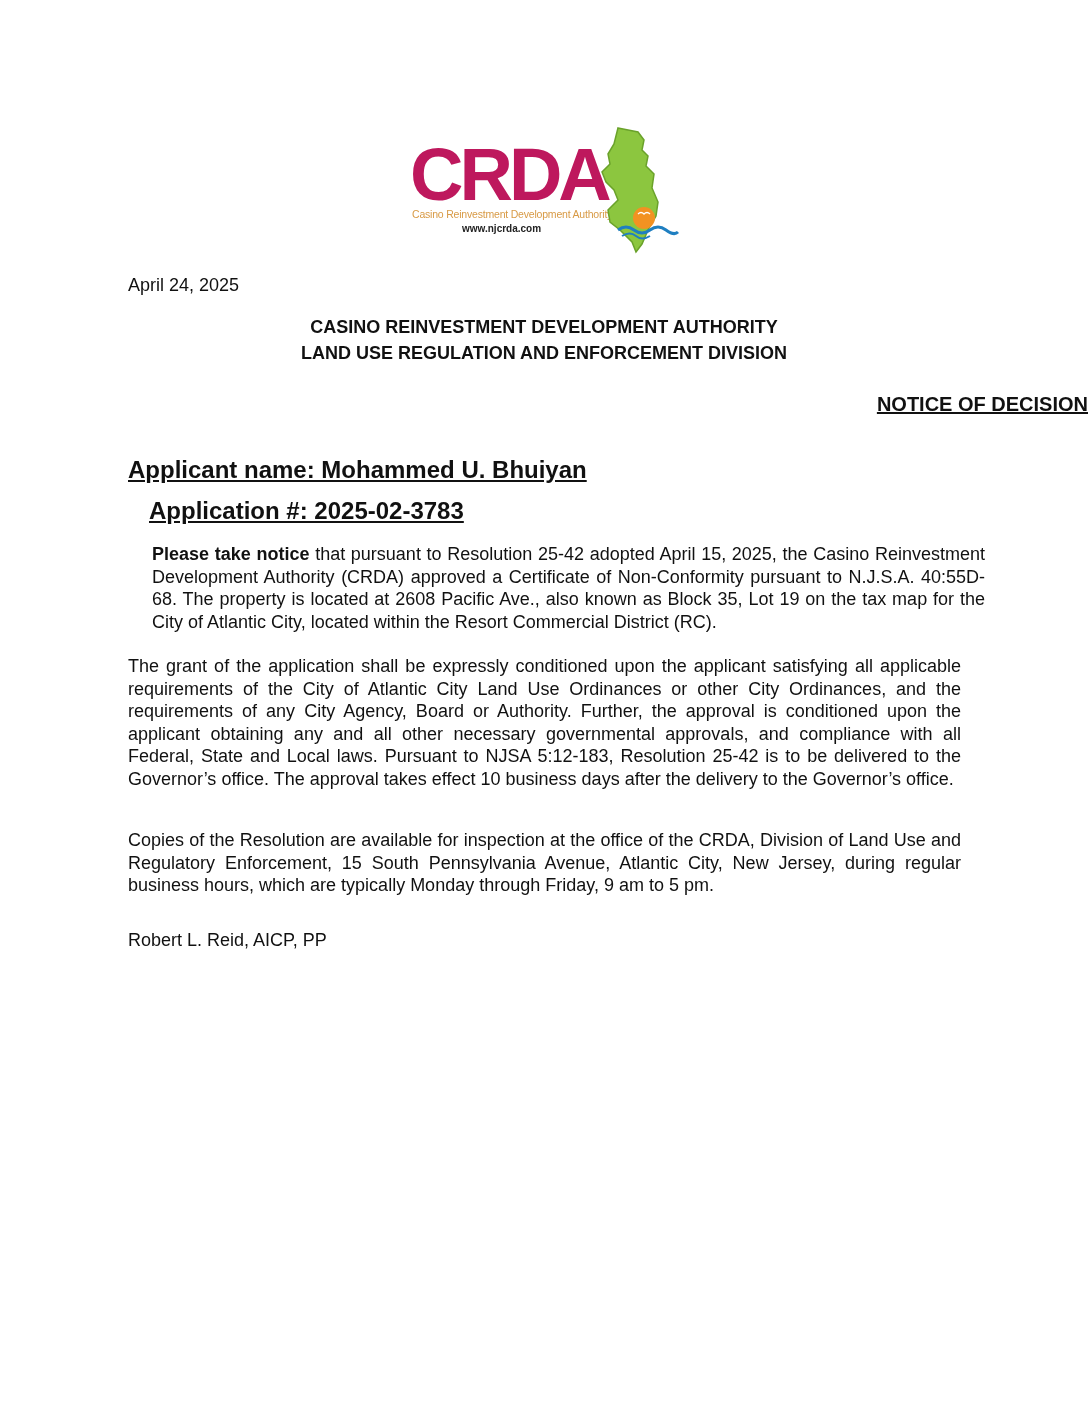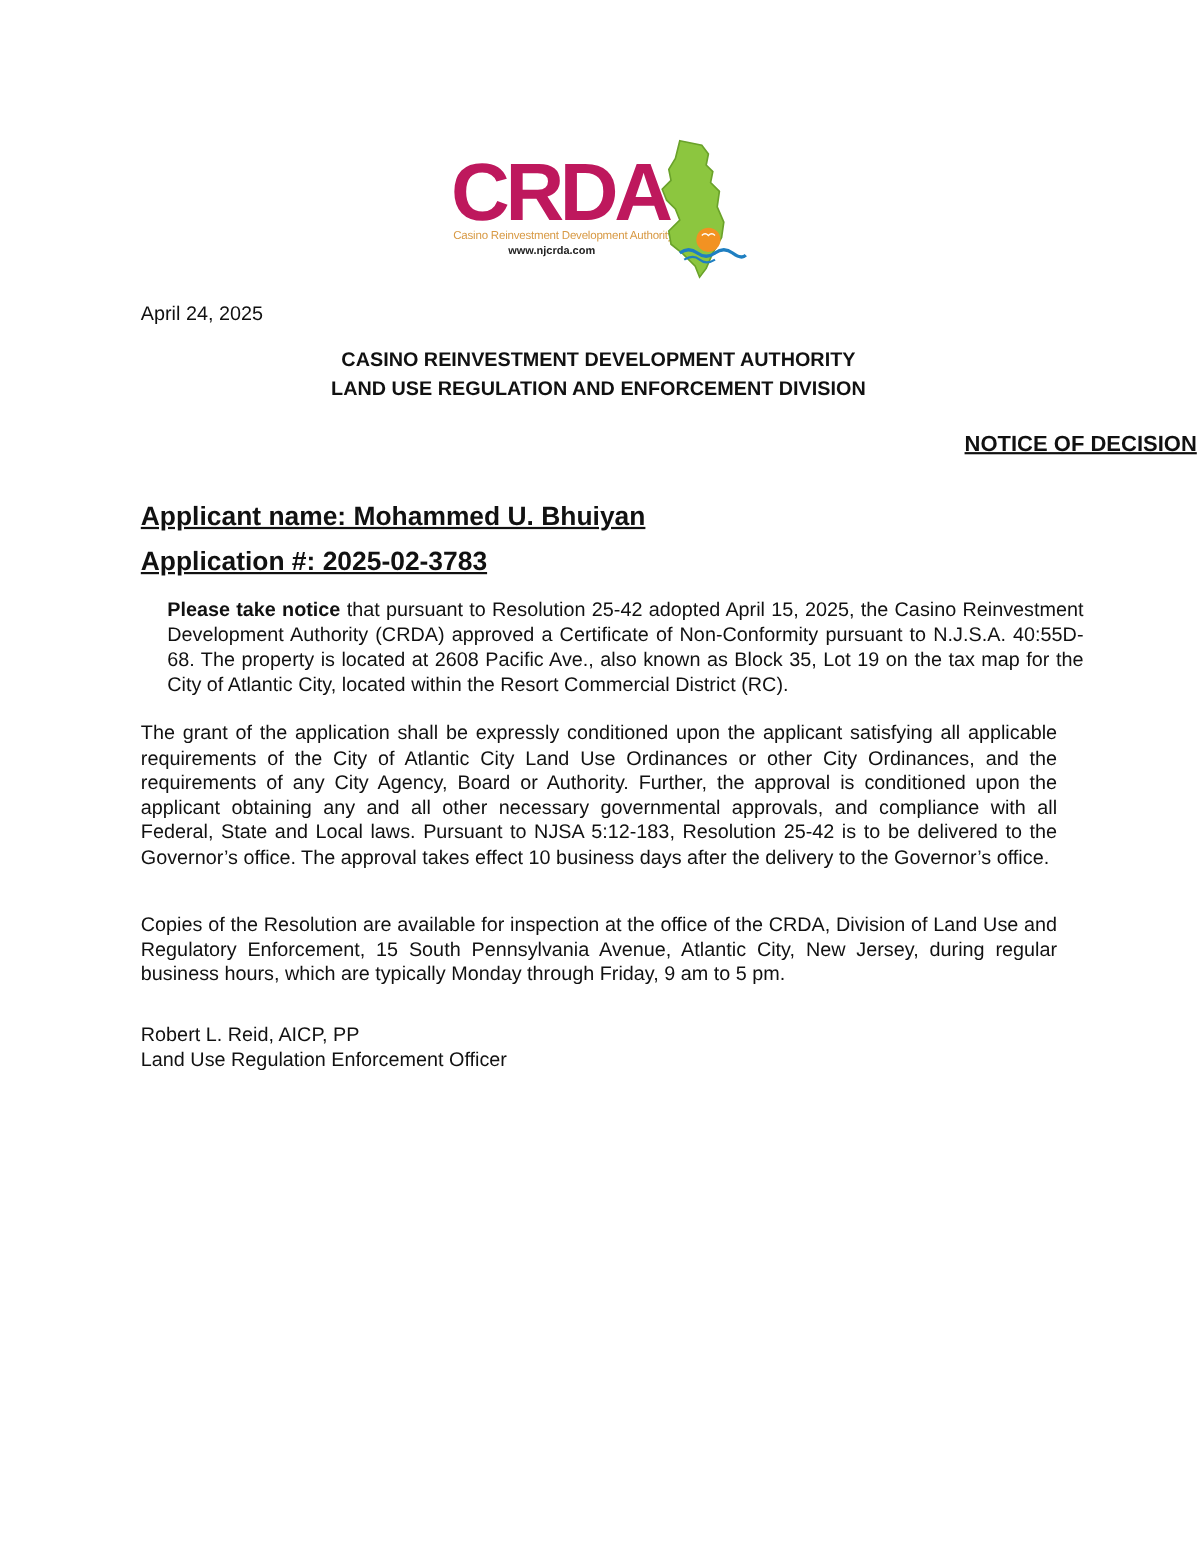--- a/index.html
+++ b/index.html
@@ -14,21 +14,21 @@
   .logo-map { position:absolute; left:190px; top:0px; width:82px; height:128px; }
 
   .date { position:absolute; left:128px; top:275px; font-size:18px; }
   .org { position:absolute; left:0; width:1088px; text-align:center; font-weight:bold; font-size:18px; }
   .org1 { top:317px; }
   .org2 { top:343px; }
   .notice-title { position:absolute; left:0; width:1088px; top:393px; text-align:right;
                   font-weight:bold; font-size:20px; text-decoration:underline; }
   .field { position:absolute; left:128px; font-weight:bold; font-size:24px; text-decoration:underline; }
   .f1 { top:456px; }
-  .f2 { top:497px; }
+  .f2 { top:497px;margin-left:21px; }
   .para { position:absolute; left:128px; width:833px; font-size:18px; line-height:22.5px;
           text-align:justify; }
   .p1 { top:543px;margin-left:24px; }
   .p2 { top:655px; }
   .p3 { top:829px; }
   .sig { position:absolute; left:128px; top:929px; font-size:18px; line-height:23px; }
   b { font-weight:bold; }
 </style>
 </head>
 <body>
@@ -52,14 +52,13 @@
 <div class="notice-title">NOTICE OF DECISION</div>
 <div class="field f1">Applicant name: Mohammed U. Bhuiyan</div>
 <div class="field f2">Application #: 2025-02-3783</div>
 
 <div class="para p1"><b>Please take notice</b><span> that pursuant to Resolution 25-42 adopted April 15, 2025, the Casino Reinvestment Development Authority (CRDA) approved a Certificate of Non-Conformity pursuant to N.J.S.A. 40:55D-68. The property is located at 2608 Pacific Ave., also known as Block 35, Lot 19 on the tax map for the City of Atlantic City, located within the Resort Commercial District (RC).</span></div>
 <div class="para p2">The grant of the application shall be expressly conditioned upon the applicant satisfying all applicable requirements of the City of Atlantic City Land Use Ordinances or other City Ordinances, and the requirements of any City Agency, Board or Authority.  Further, the approval is conditioned upon the applicant obtaining any and all other necessary governmental approvals, and compliance with all Federal, State and Local laws. Pursuant to NJSA 5:12-183, Resolution 25-42 is to be delivered to the Governor’s office. The approval takes effect 10 business days after the delivery to the Governor’s office.</div>
 <div class="para p3">Copies of the Resolution are available for inspection at the office of the CRDA, Division of Land Use and Regulatory Enforcement, 15 South Pennsylvania Avenue, Atlantic City, New Jersey, during regular business hours, which are typically Monday through Friday, 9 am to 5 pm.</div>
 
 <div class="sig">
   <div>Robert L. Reid, AICP, PP</div>
-  <div>Land Use Regulation Enforcement Officer</div>
 </div>
 
 </body></html>

